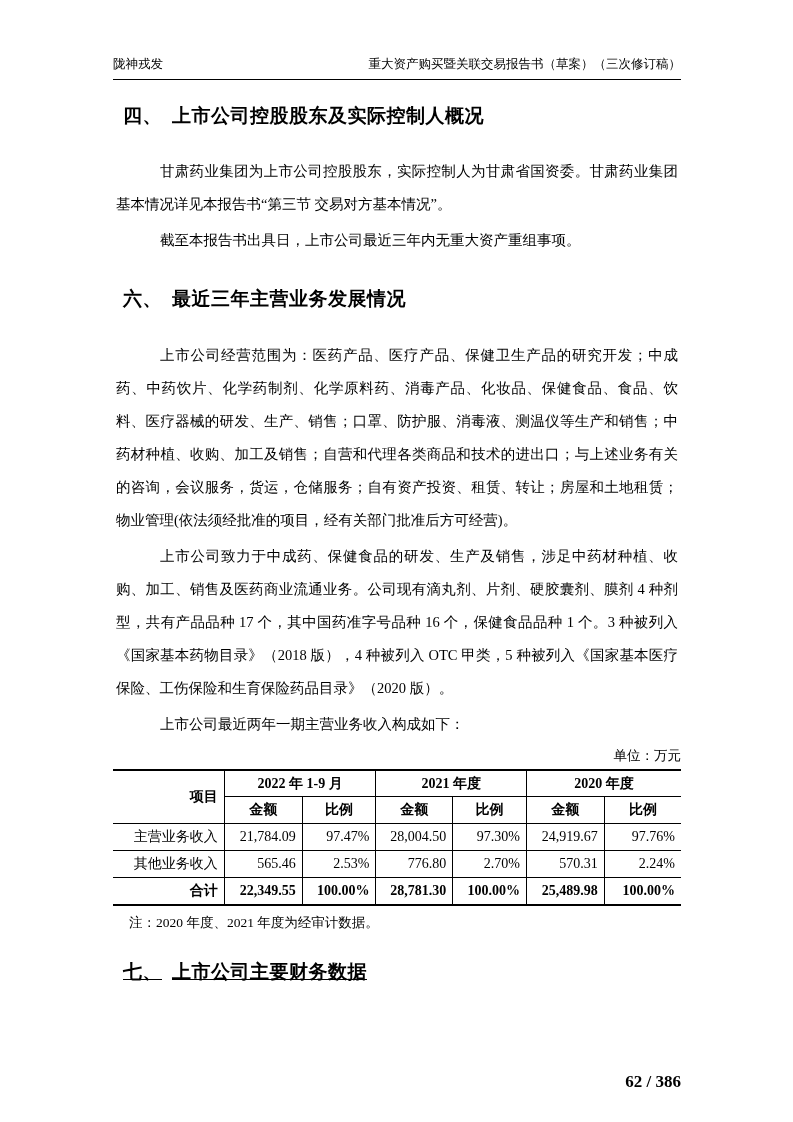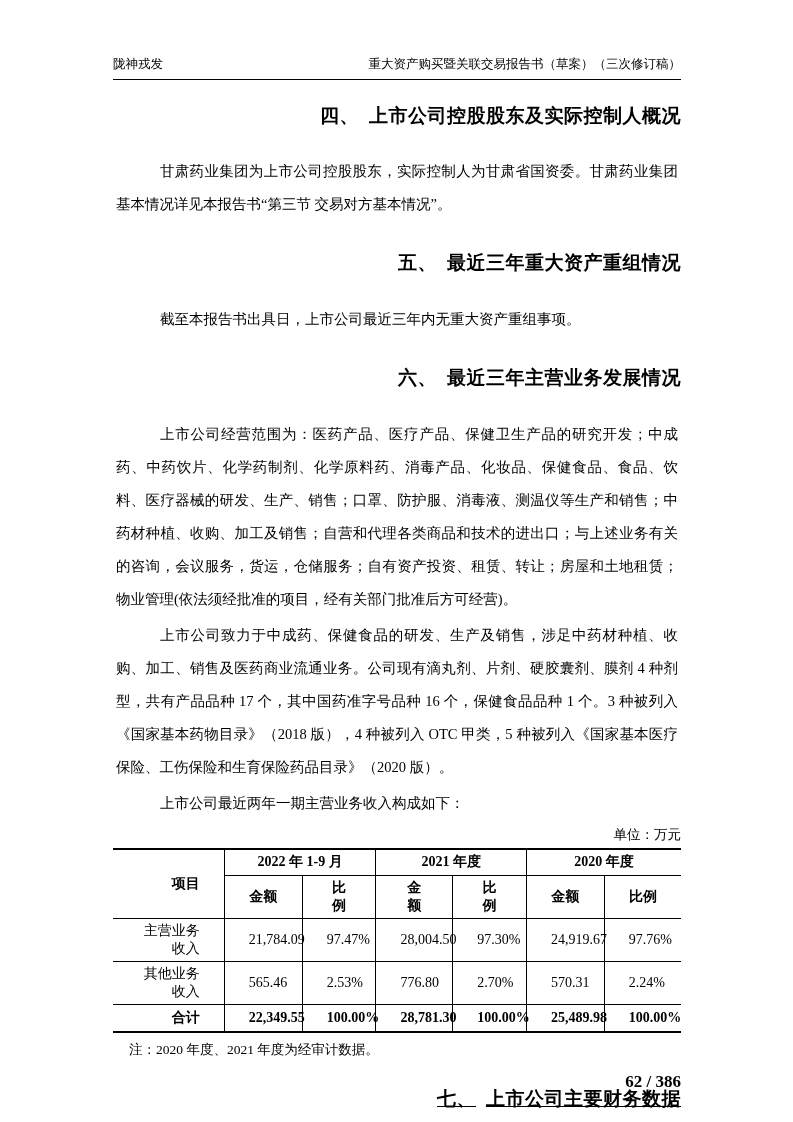--- a/index.html
+++ b/index.html
@@ -14,42 +14,41 @@
   .doc-header {
     display:flex; justify-content:space-between; align-items:flex-start;
     border-bottom:1.5px solid #000; padding-bottom:5px;
     font-size:12.5px; line-height:1.4;
   }
 
   h2.heading {
     font-family:"Liberation Sans","DejaVu Sans",sans-serif;
     font-size:19px; font-weight:bold; margin:24px 0 27px 10px; line-height:1.3;
     letter-spacing:0.5px;
-    text-align:right;
   }
   h2.heading .heading-num { margin-right:10px; }
   h2.h-five { margin-top:30px; }
   h2.h-six { margin-top:30px; }
   h2.h-seven { margin-top:27px;text-decoration:underline; }
 
   p.para {
     margin:3px; font-size:14.5px; line-height:33px;
     text-align:justify; text-indent:44px;
     text-justify:inter-character;
   }
 
   .unit-row { text-align:right; font-size:13.5px; margin:6px 0 4px 0; }
 
   table.rev-table {
     width:100%; border-collapse:collapse; table-layout:fixed;
     font-size:14px;
     border-top:2.5px solid #000; border-bottom:2.5px solid #000;
   }
   .rev-table th, .rev-table td {
-    border:1px solid #000; padding:3px 24px; height:27px;
+    border:1px solid #000; padding:3px 6px; height:27px;
     text-align:center; vertical-align:middle; font-weight:normal;
   }
   .rev-table th { font-weight:bold; }
   .rev-table td.num { text-align:right; }
   .rev-table .first-col { border-left:none;text-align:right; }
   .rev-table .last-col { border-right:none; }
   .rev-table tr.hdr2 th { border-bottom:1.5px solid #000; }
   .rev-table tr.total td { border-top:1.5px solid #000; font-weight:bold; }
 
   p.note { margin:7px 0 0 0; font-size:13.5px; line-height:1.5; text-indent:16px; }
@@ -68,23 +67,20 @@
   <div class="doc-header">
     <span>陇神戎发</span>
     <span>重大资产购买暨关联交易报告书（草案）（三次修订稿）</span>
   </div>
 
   <h2 class="heading h-four">
     <span class="heading-num">四、</span><span>上市公司控股股东及实际控制人概况</span>
   </h2>
   <p class="para">甘肃药业集团为上市公司控股股东，实际控制人为甘肃省国资委。甘肃药业集团基本情况详见本报告书“第三节 交易对方基本情况”。</p>
 
-  <h2 class="heading h-five">
-    <span class="heading-num">五、</span><span>最近三年重大资产重组情况</span>
-  </h2>
   <p class="para">截至本报告书出具日，上市公司最近三年内无重大资产重组事项。</p>
 
   <h2 class="heading h-six">
     <span class="heading-num">六、</span><span>最近三年主营业务发展情况</span>
   </h2>
   <p class="para">上市公司经营范围为：医药产品、医疗产品、保健卫生产品的研究开发；中成药、中药饮片、化学药制剂、化学原料药、消毒产品、化妆品、保健食品、食品、饮料、医疗器械的研发、生产、销售；口罩、防护服、消毒液、测温仪等生产和销售；中药材种植、收购、加工及销售；自营和代理各类商品和技术的进出口；与上述业务有关的咨询，会议服务，货运，仓储服务；自有资产投资、租赁、转让；房屋和土地租赁；物业管理(依法须经批准的项目，经有关部门批准后方可经营)。</p>
   <p class="para">上市公司致力于中成药、保健食品的研发、生产及销售，涉足中药材种植、收购、加工、销售及医药商业流通业务。公司现有滴丸剂、片剂、硬胶囊剂、膜剂 4 种剂型，共有产品品种 17 个，其中国药准字号品种 16 个，保健食品品种 1 个。3 种被列入《国家基本药物目录》（2018 版），4 种被列入 OTC 甲类，5 种被列入《国家基本医疗保险、工伤保险和生育保险药品目录》（2020 版）。</p>
   <p class="para">上市公司最近两年一期主营业务收入构成如下：</p>
 
   <div class="unit-row">单位：万元</div>

